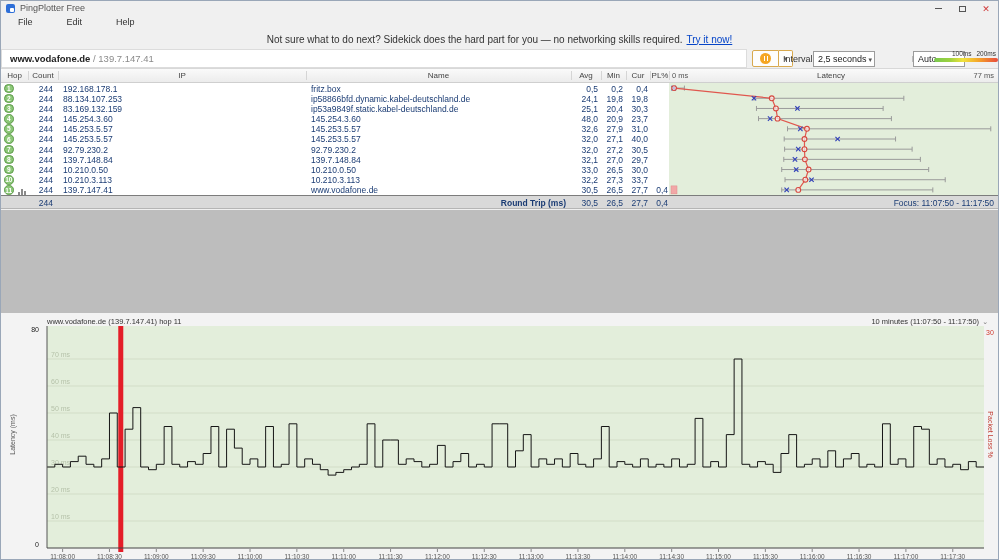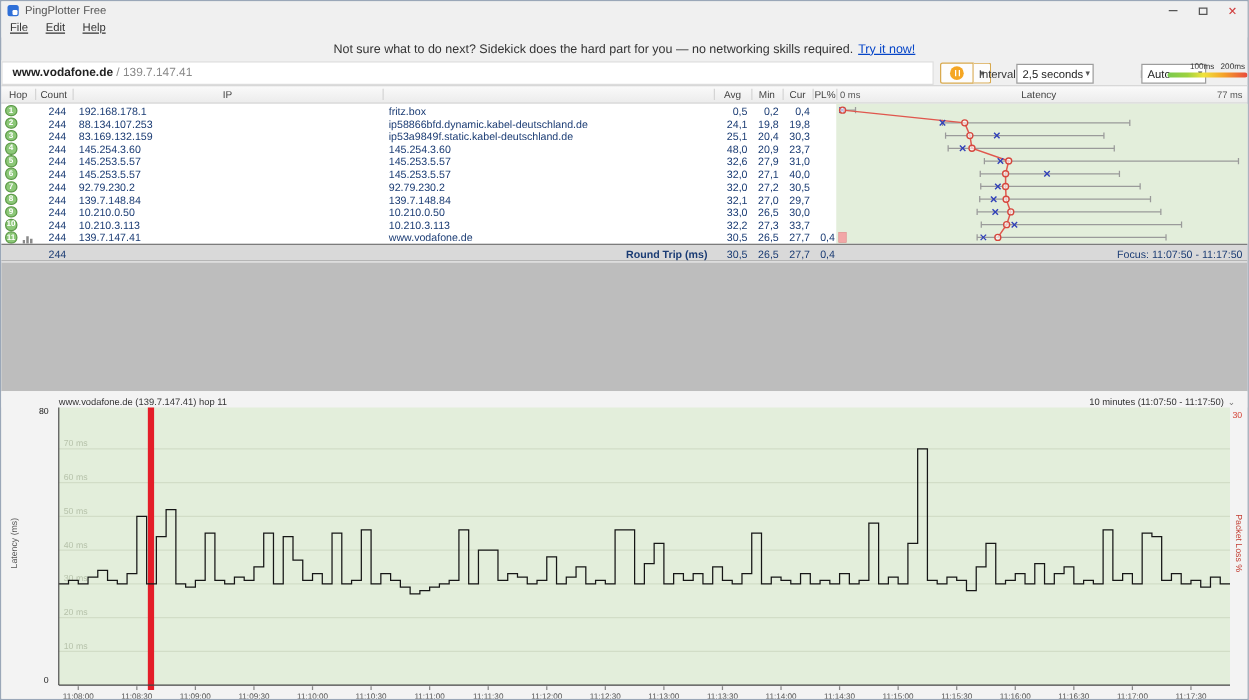--- a/index.html
+++ b/index.html
@@ -14,21 +14,21 @@
   .appicon { position:absolute; left:5px; top:3px; width:9px; height:9px; background:#2e6fd8; border-radius:2px; }
   .appicon::after { content:""; position:absolute; right:1px; bottom:1px; width:4px; height:4px; background:#fff; border-radius:1px; }
   .wtitle { position:absolute; left:19px; top:2px; font-size:9px; color:#555; }
   .winbtns { position:absolute; right:0; top:0; height:15px; display:flex; }
   .wb { width:24px; height:15px; display:flex; align-items:center; justify-content:center; font-size:8px; color:#555; cursor:default; }
   .glyph-min { width:7px; height:1px; background:#555; display:inline-block; }
   .glyph-max { width:7px; height:6px; border:1px solid #555; display:inline-block; }
   .wb.close { color:#d03a3a; font-size:9px; }
   
   .menubar { position:absolute; left:0; top:15px; width:100%; height:14px; background:#f0f0f0; font-size:9px; color:#333; }
-  .menu-item { display:inline-block; padding:1px 7px;text-decoration:underline; }
+  .menu-item { display:inline-block; padding:1px 17px; }
   
   .noticebar { position:absolute; left:0; top:29px; width:100%; height:18px; display:flex; align-items:center; justify-content:center; font-size:10px; color:#333; gap:4px; }
   .trylink { color:#0645c8; text-decoration:underline; cursor:pointer; }
   
   .toolbar { position:absolute; left:0; top:47px; width:100%; height:21px; background:#f0f0f0; }
   .target { position:absolute; left:0; top:1px; width:746px; height:19px; background:#fff; border:1px solid #dcdcdc; font-size:9.5px; line-height:17px; padding-left:8px; }
   .target b { color:#222; }
   .target .tsep { color:#8a8a8a; }
   .pausegrp { position:absolute; left:751px; top:2px; height:17px; display:flex; }
   .pausebtn { width:27px; height:17px; background:#fdfdfd; border:1px solid #d8a94e; border-radius:2px 0 0 2px; display:flex; align-items:center; justify-content:center; }
@@ -134,20 +134,21 @@
         <span>200ms</span>
       </div>
       <div class="scale-bar"></div>
     </div>
   </div>
 
   <div class="thead">
     <span class="hcell" style="left:0;width:27px">Hop</span>
     <span class="hcell" style="left:27px;width:30px">Count</span>
     <span class="hcell" style="left:57px;width:248px">IP</span>
+    <span class="hcell" style="left:305px;width:265px">Name</span>
     <span class="hcell" style="left:570px;width:30px">Avg</span>
     <span class="hcell" style="left:600px;width:25px">Min</span>
     <span class="hcell" style="left:625px;width:24px">Cur</span>
     <span class="hcell" style="left:649px;width:20px">PL%</span>
     <span class="hsep" style="left:27px"></span>
       <span class="hsep" style="left:57px"></span>
     <span class="hsep" style="left:305px"></span>
       <span class="hsep" style="left:570px"></span>
     <span class="hsep" style="left:600px"></span>
       <span class="hsep" style="left:625px"></span>

